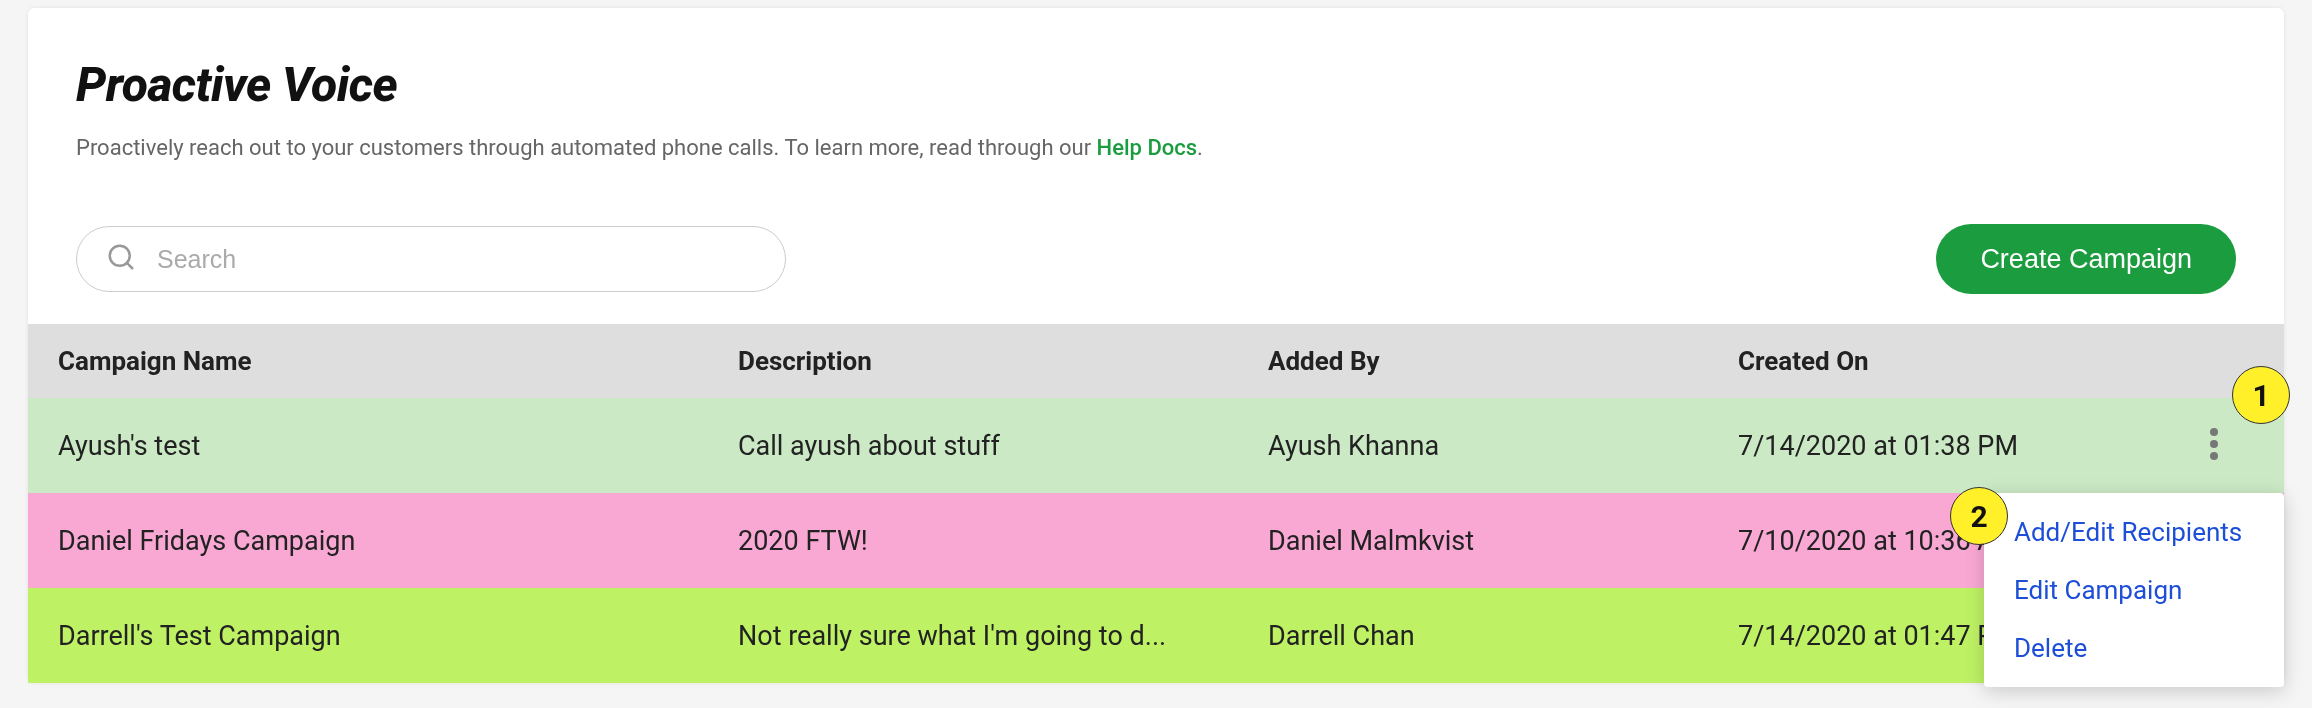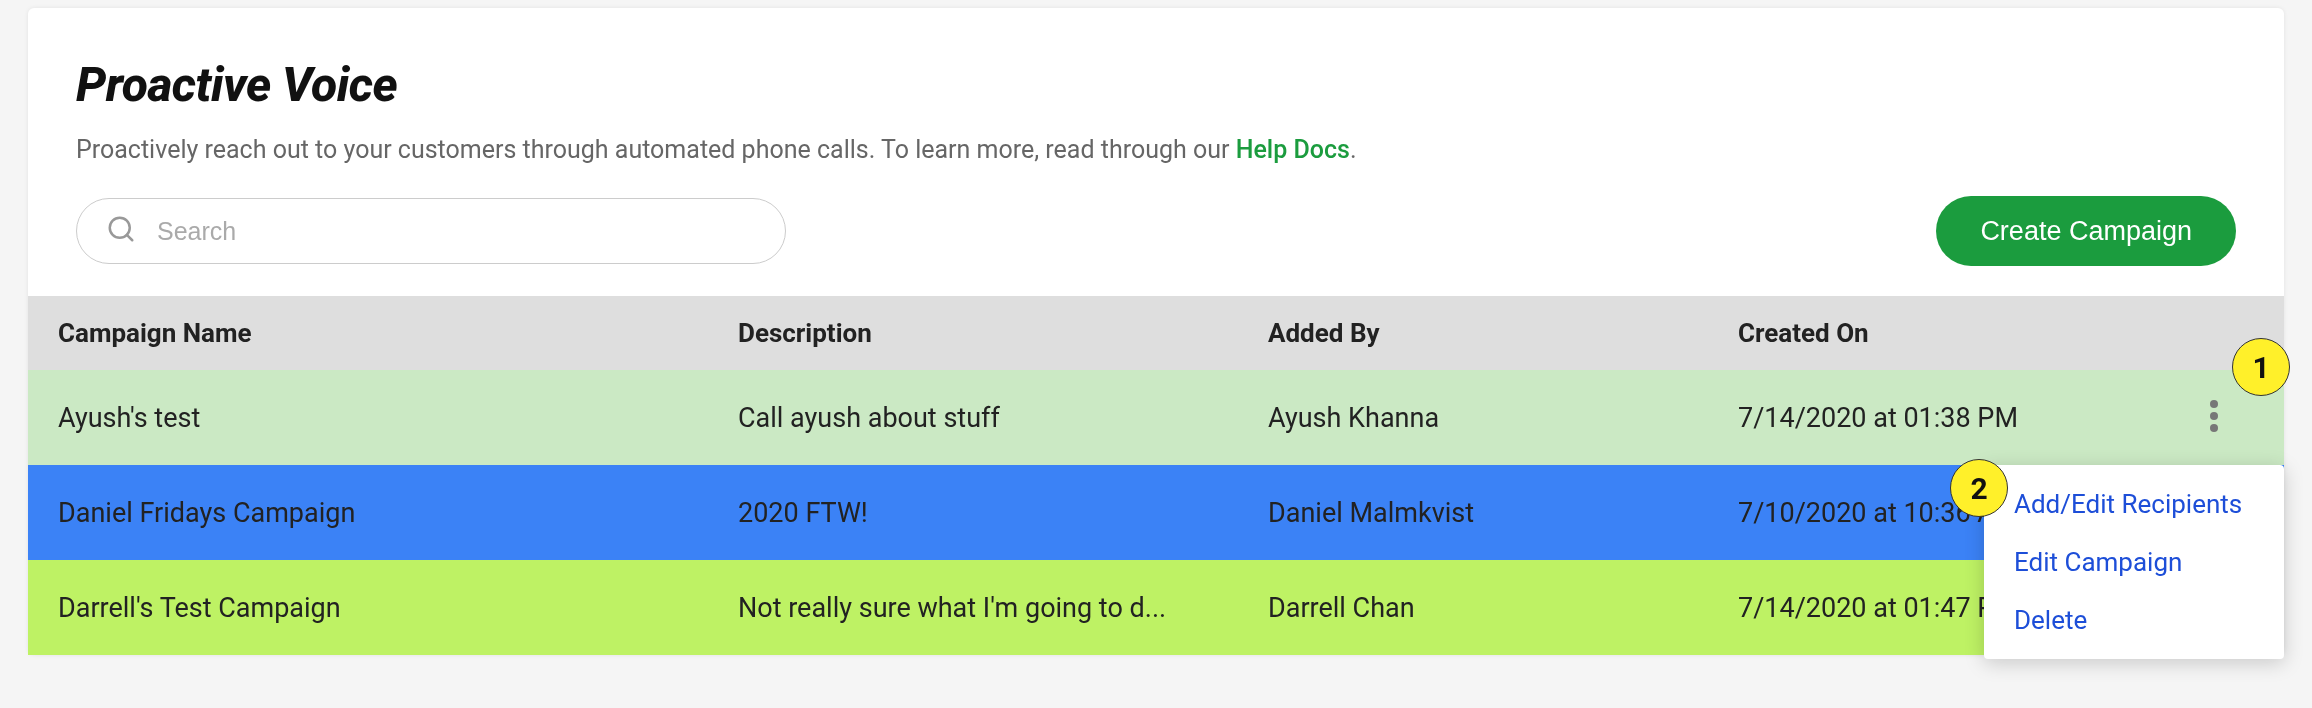--- a/index.html
+++ b/index.html
@@ -26,23 +26,23 @@
     }
     h1.page-title {
       font-size: 48px;
       font-weight: 800;
       color: #111;
       letter-spacing: -0.5px;
       margin-bottom: 22px;
       font-style: italic;
     }
     p.subtitle {
-      font-size: 25px;
+      font-size: 22px;
       color: #666;
-      margin-bottom: 32px;
+      margin-bottom: 64px;
     }
     a.help-link {
       color: #1b9c3e;
       text-decoration: none;
       font-weight: 500;
     }
     .toolbar {
       display: flex;
       align-items: center;
       justify-content: space-between;
@@ -109,21 +109,21 @@
       height: 95px;
       align-items: center;
       font-size: 27px;
       color: #222;
       position: relative;
     }
     .trow.highlight {
       background: #cbe9c4;
     }
     .trow.odd {
-      background: #3b82f6;
+      background: #f9a8d4;
     }
     .trow.even {
       background: #bef264;
     }
     .td {
       white-space: nowrap;
       overflow: hidden;
       text-overflow: ellipsis;
       padding-right: 24px;
     }

